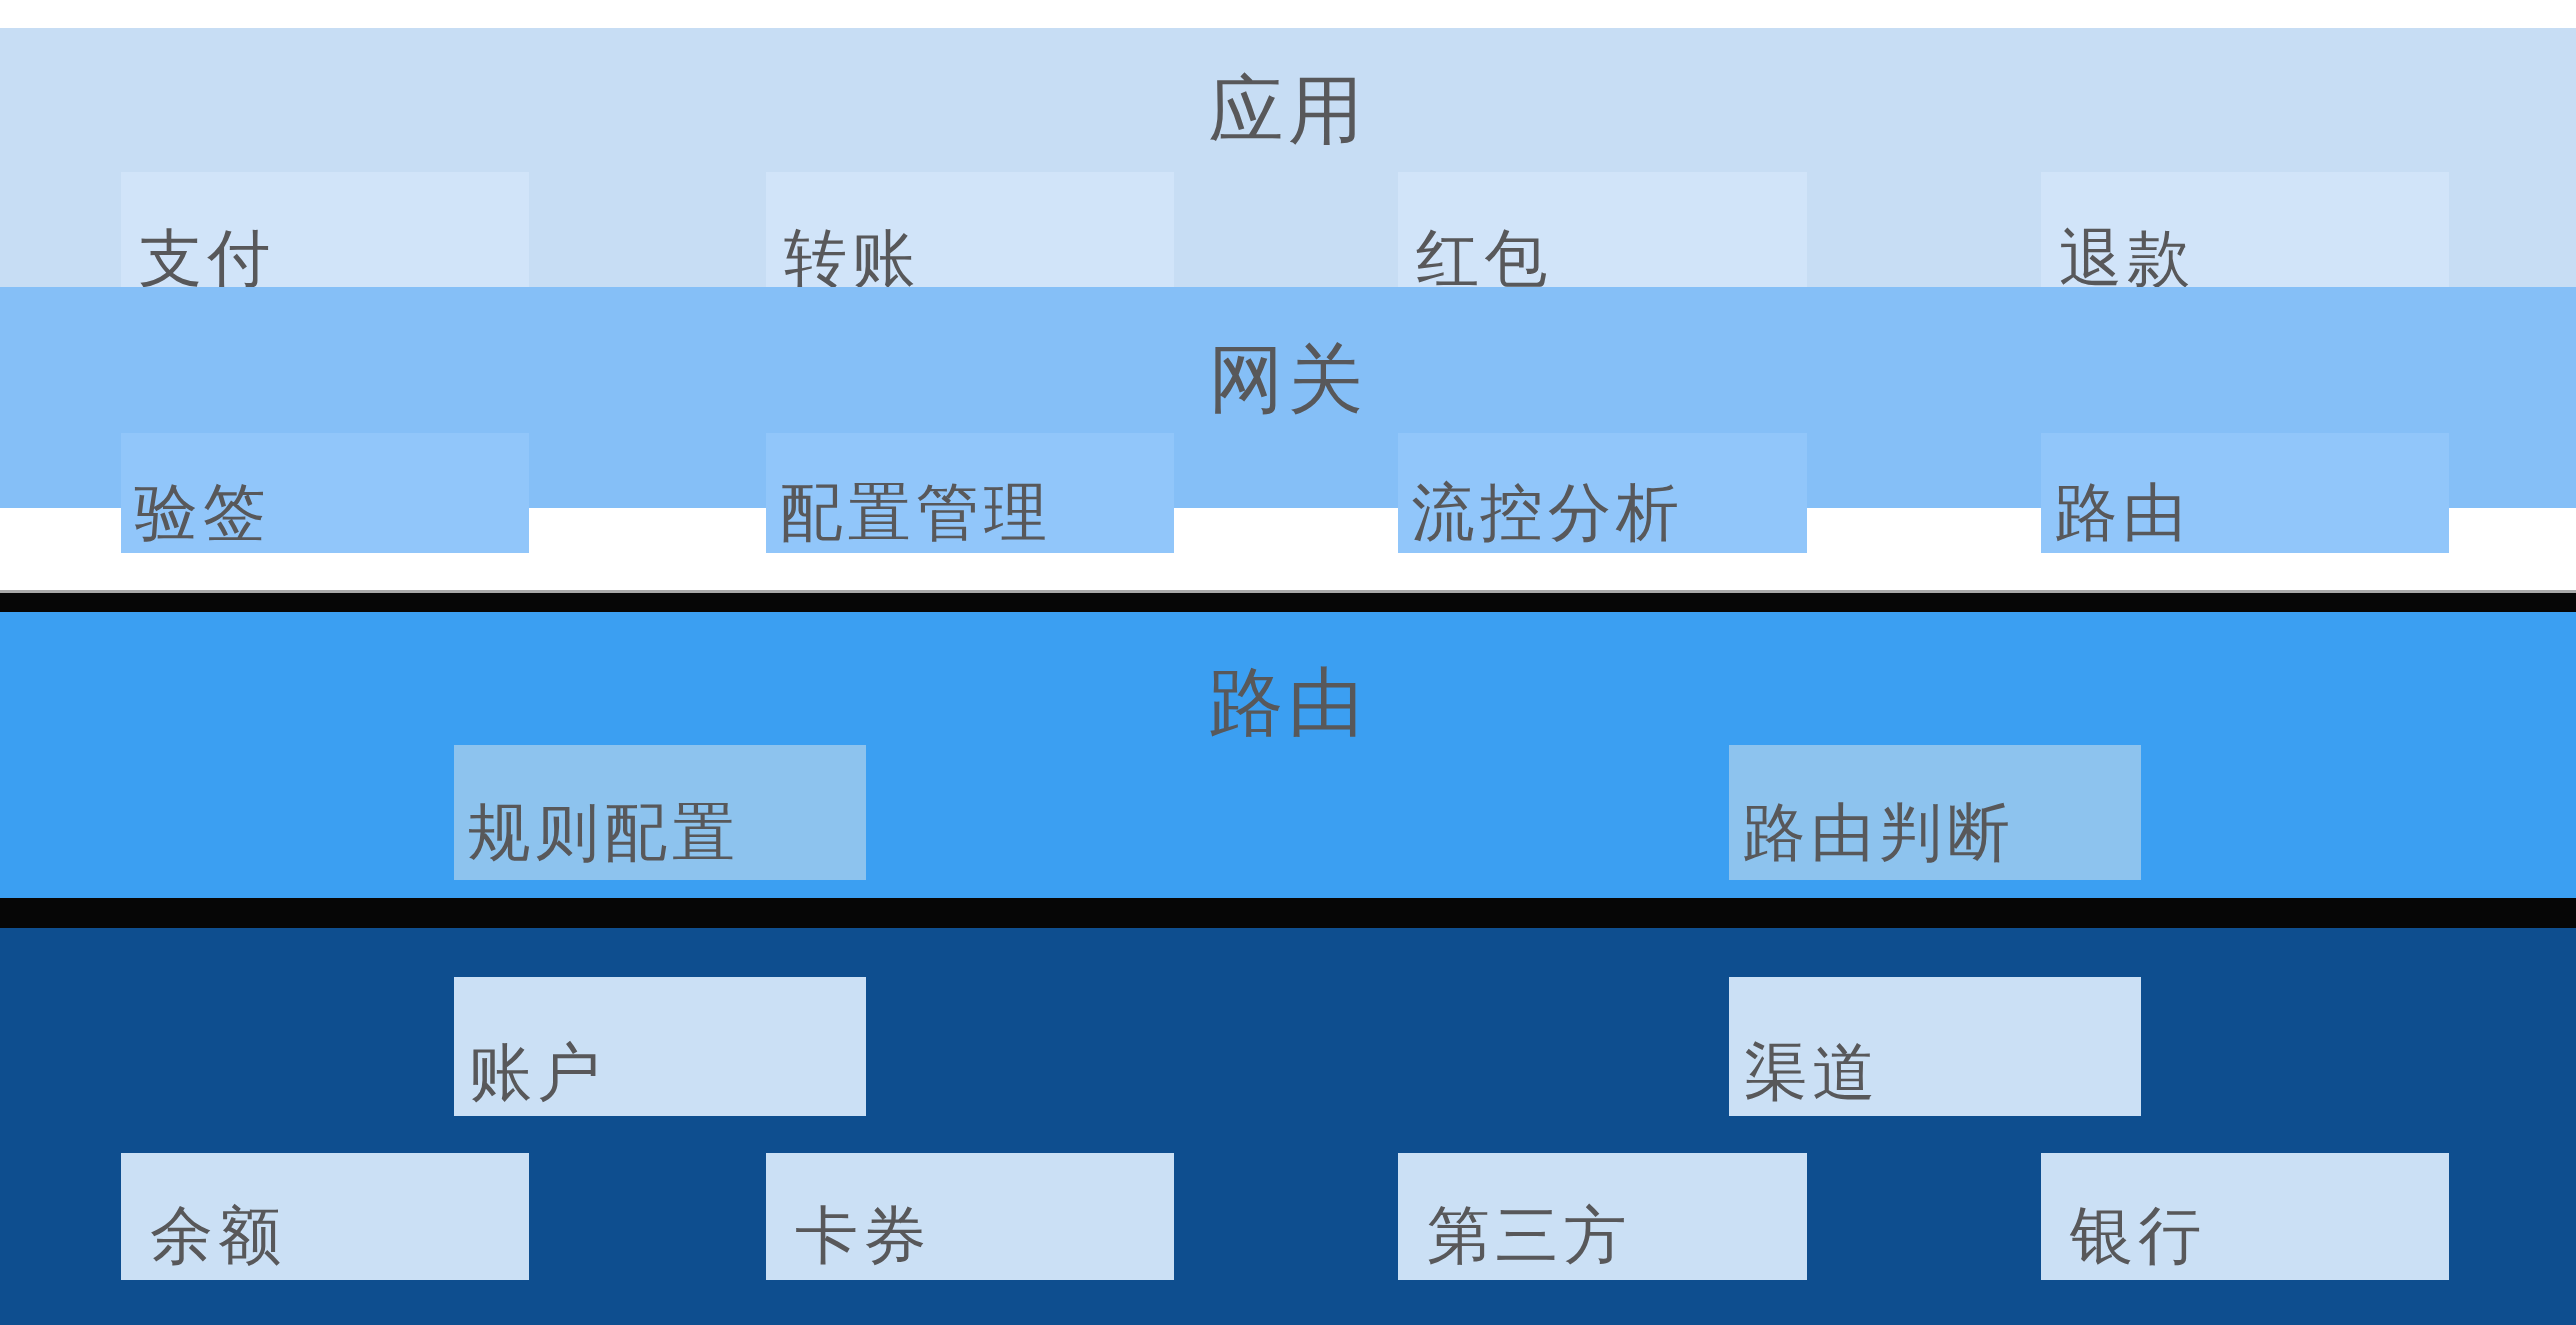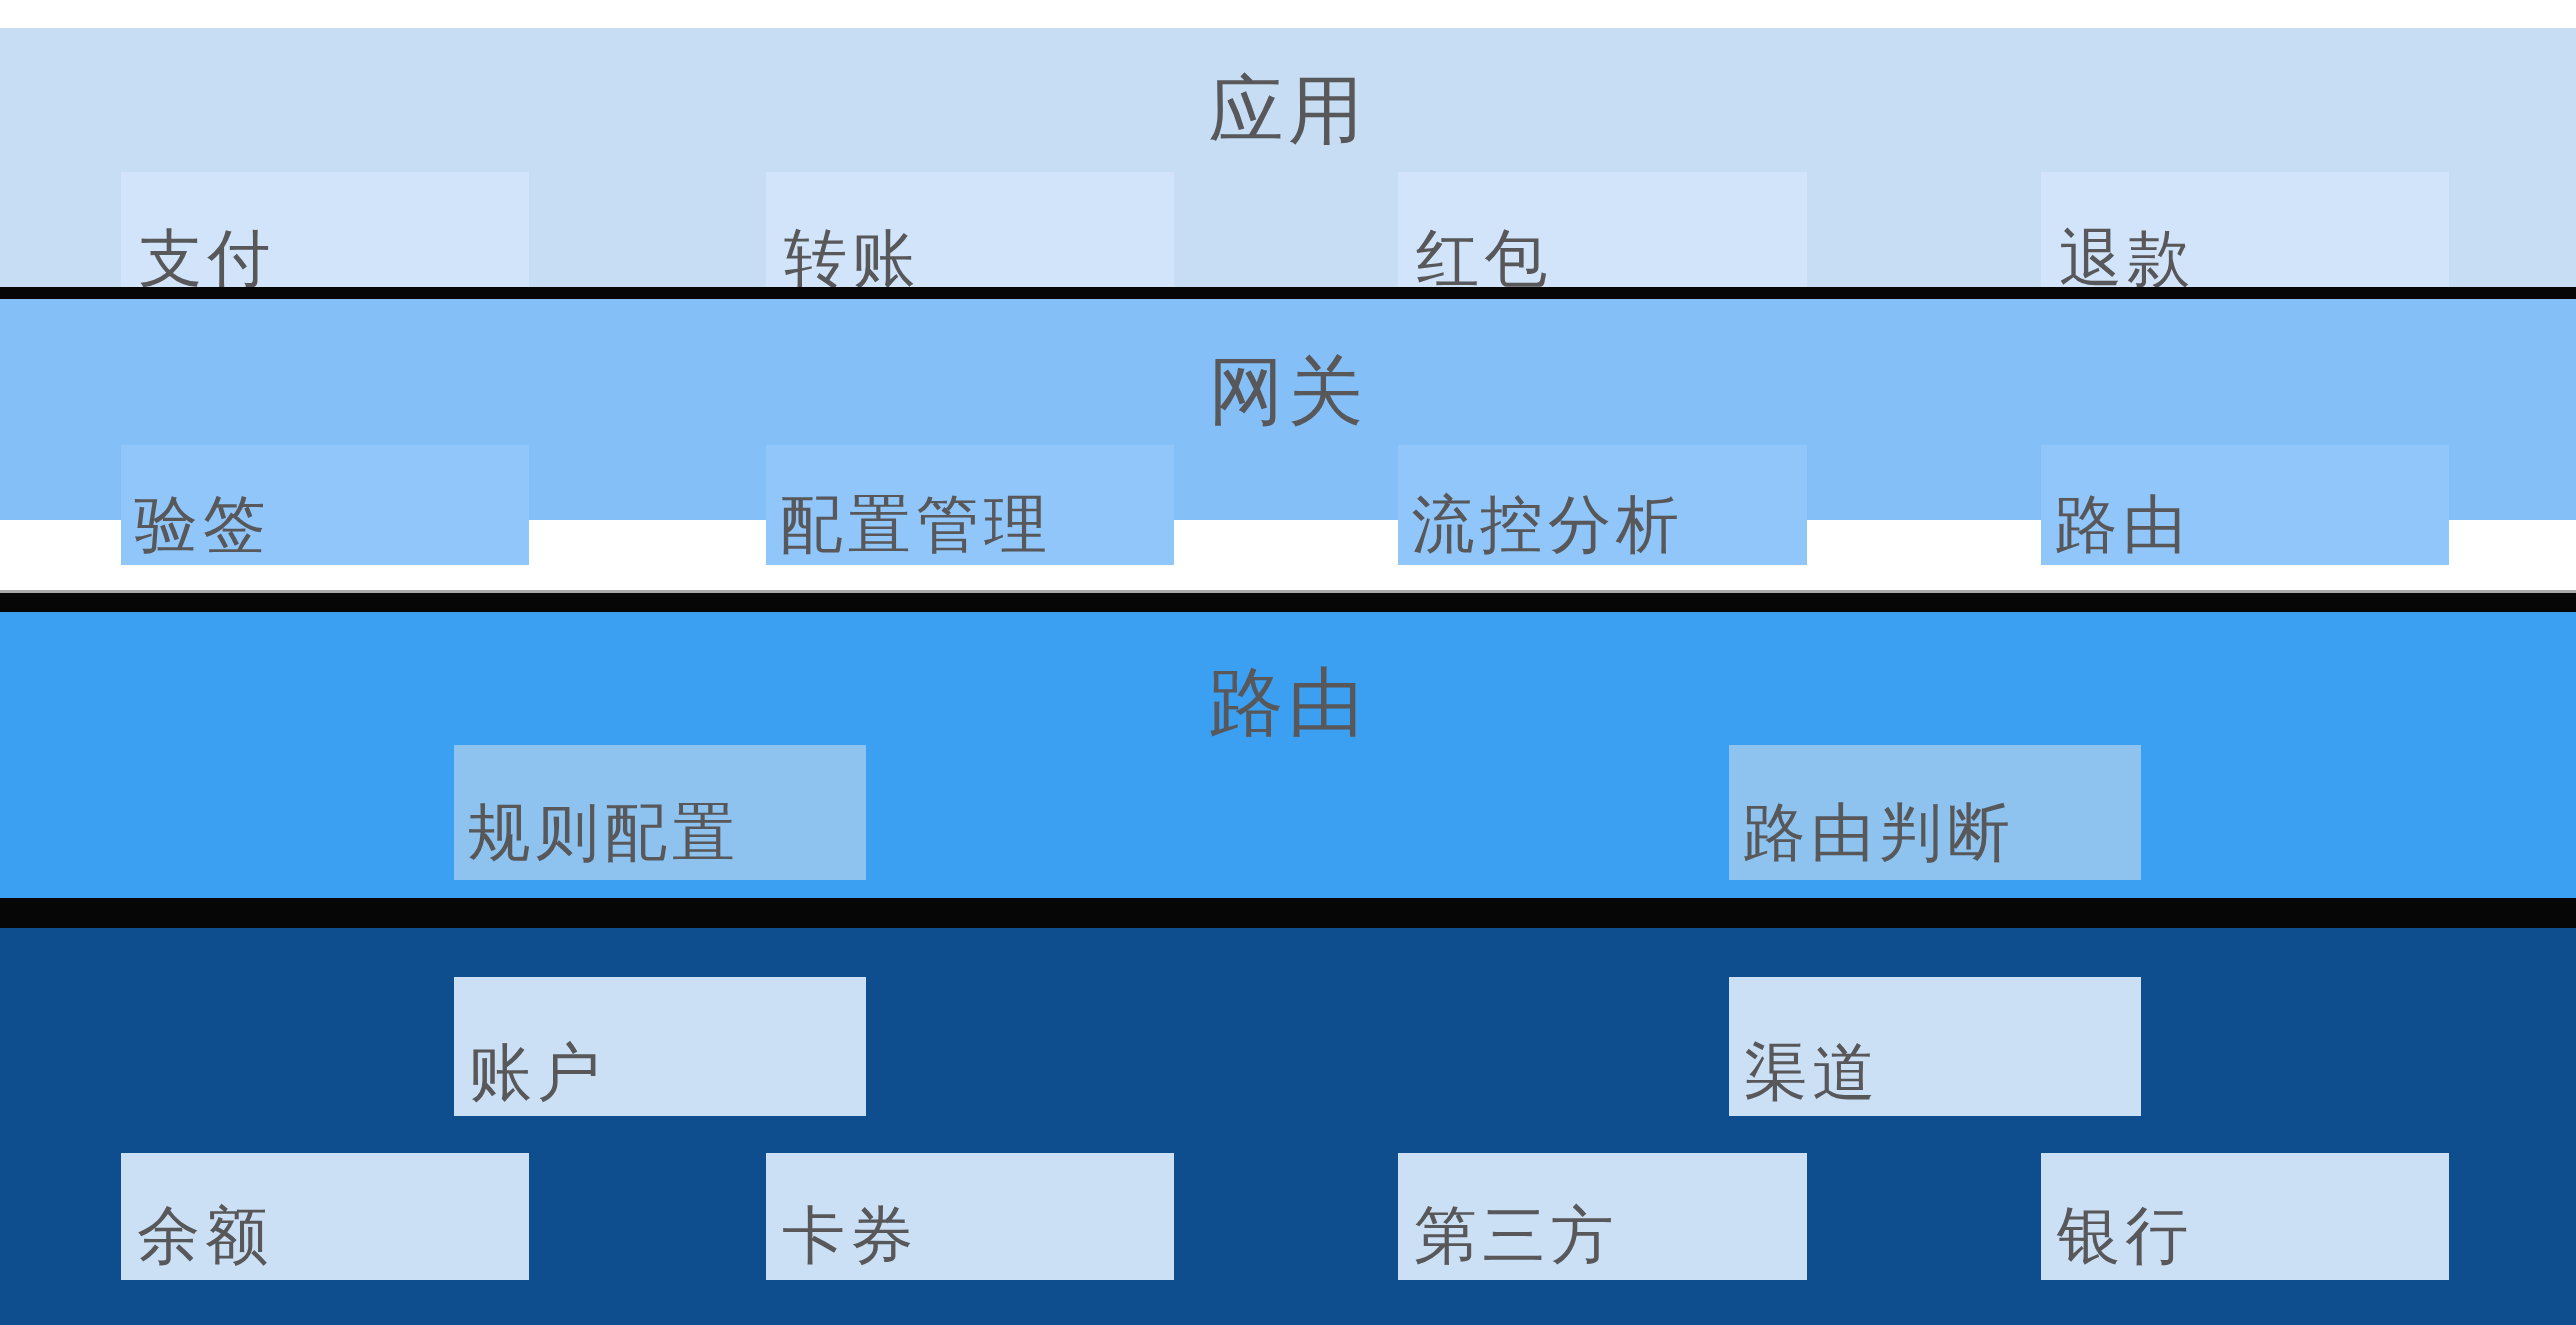--- a/index.html
+++ b/index.html
@@ -5,21 +5,21 @@
   html,body{margin:0;padding:0;background:#ffffff;}
   #page{
     position:relative;
     width:2576px;height:1325px;
     overflow:hidden;
     font-family:"Liberation Sans","DejaVu Sans",sans-serif;
     color:var(--text,#58585a);
   }
   .layer{position:absolute;left:0;width:2576px;}
   .layer-app     {top:0;      height:287px; background:var(--l1-bg,#c7ddf4);margin-top:28px;}
-  .layer-gateway {top:299px;  height:221px; background:var(--l2-bg,#85bff7);}
+  .layer-gateway {top:287px;  height:221px; background:var(--l2-bg,#85bff7);}
   .layer-routing {top:612px;  height:287px; background:var(--l3-bg,#3b9ff2);}
   .layer-found   {top:928px; height:397px; background:var(--l4-bg,#0e4e8f);}
 
   .sep{position:absolute;left:0;width:2576px;}
   .sep-black1{top:287px;  height:12.7px; background:var(--sep,#060606);}
   .sep-gray1 {top:299px;  height:3.7px;  background:var(--edge,#a9a9a9);}
   .sep-gray2 {top:590px;  height:3px;  background:var(--edge,#a9a9a9);}
   .sep-black2{top:593px;  height:18.7px; background:var(--sep,#060606);}
   .sep-black3{top:898px; height:30px; background:var(--sep,#060606);}
 
@@ -62,21 +62,21 @@
   .layer-routing .box{
     top:133px;height:135px;
     background:var(--l3-box,#8dc3ee);
     padding:0 0 15.7px 13.5px;
   }
   .layer-found .box{
     background:var(--l4-box,#cbe0f5);
     padding:0 0 12px 15px;
   }
   .layer-found .box.row1{top:49px;height:139px;}
-  .layer-found .box.row2{top:225px;height:127px;padding-bottom:13.5px;padding-left:16px;}
+  .layer-found .box.row2{top:225px;height:127px;padding-bottom:13.5px;padding-left:29px;}
 </style>
 </head>
 <body>
 
 <div id="page">
 
   <section class="layer layer-app">
     <div class="layer-title">应用</div>
     <div class="box col1">
       <span>支付</span>

